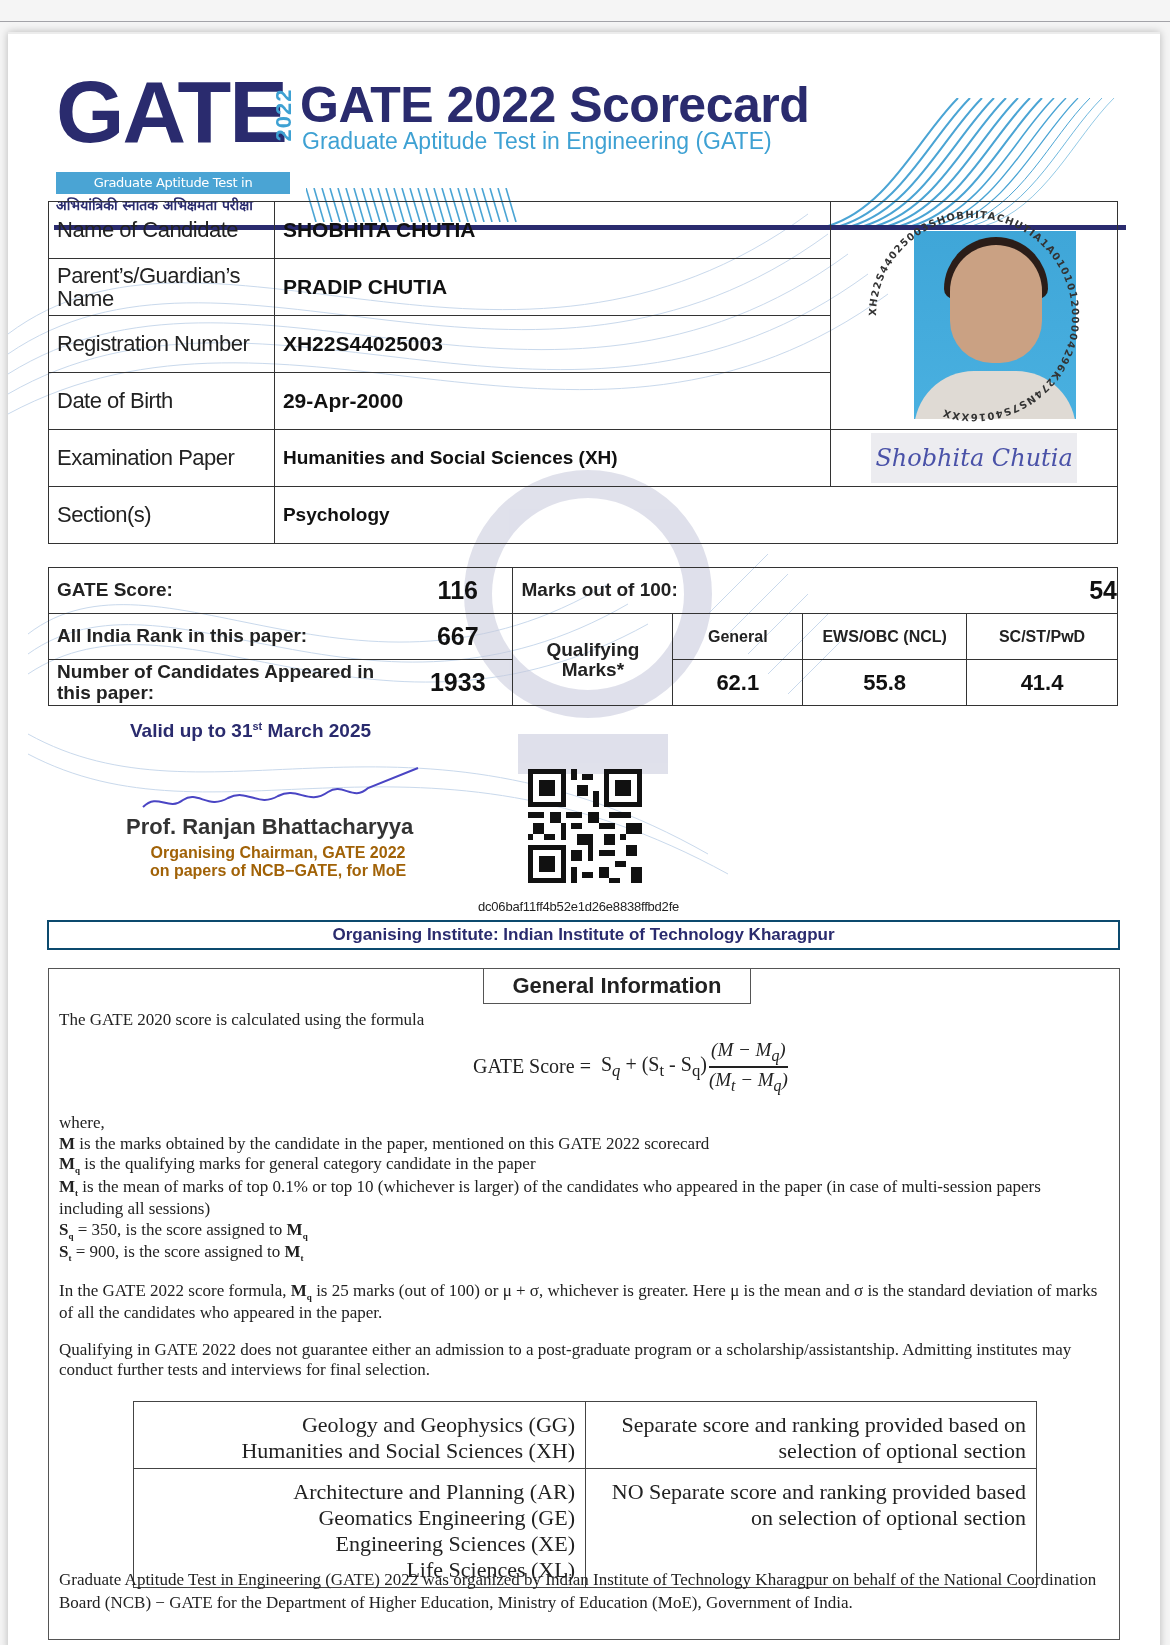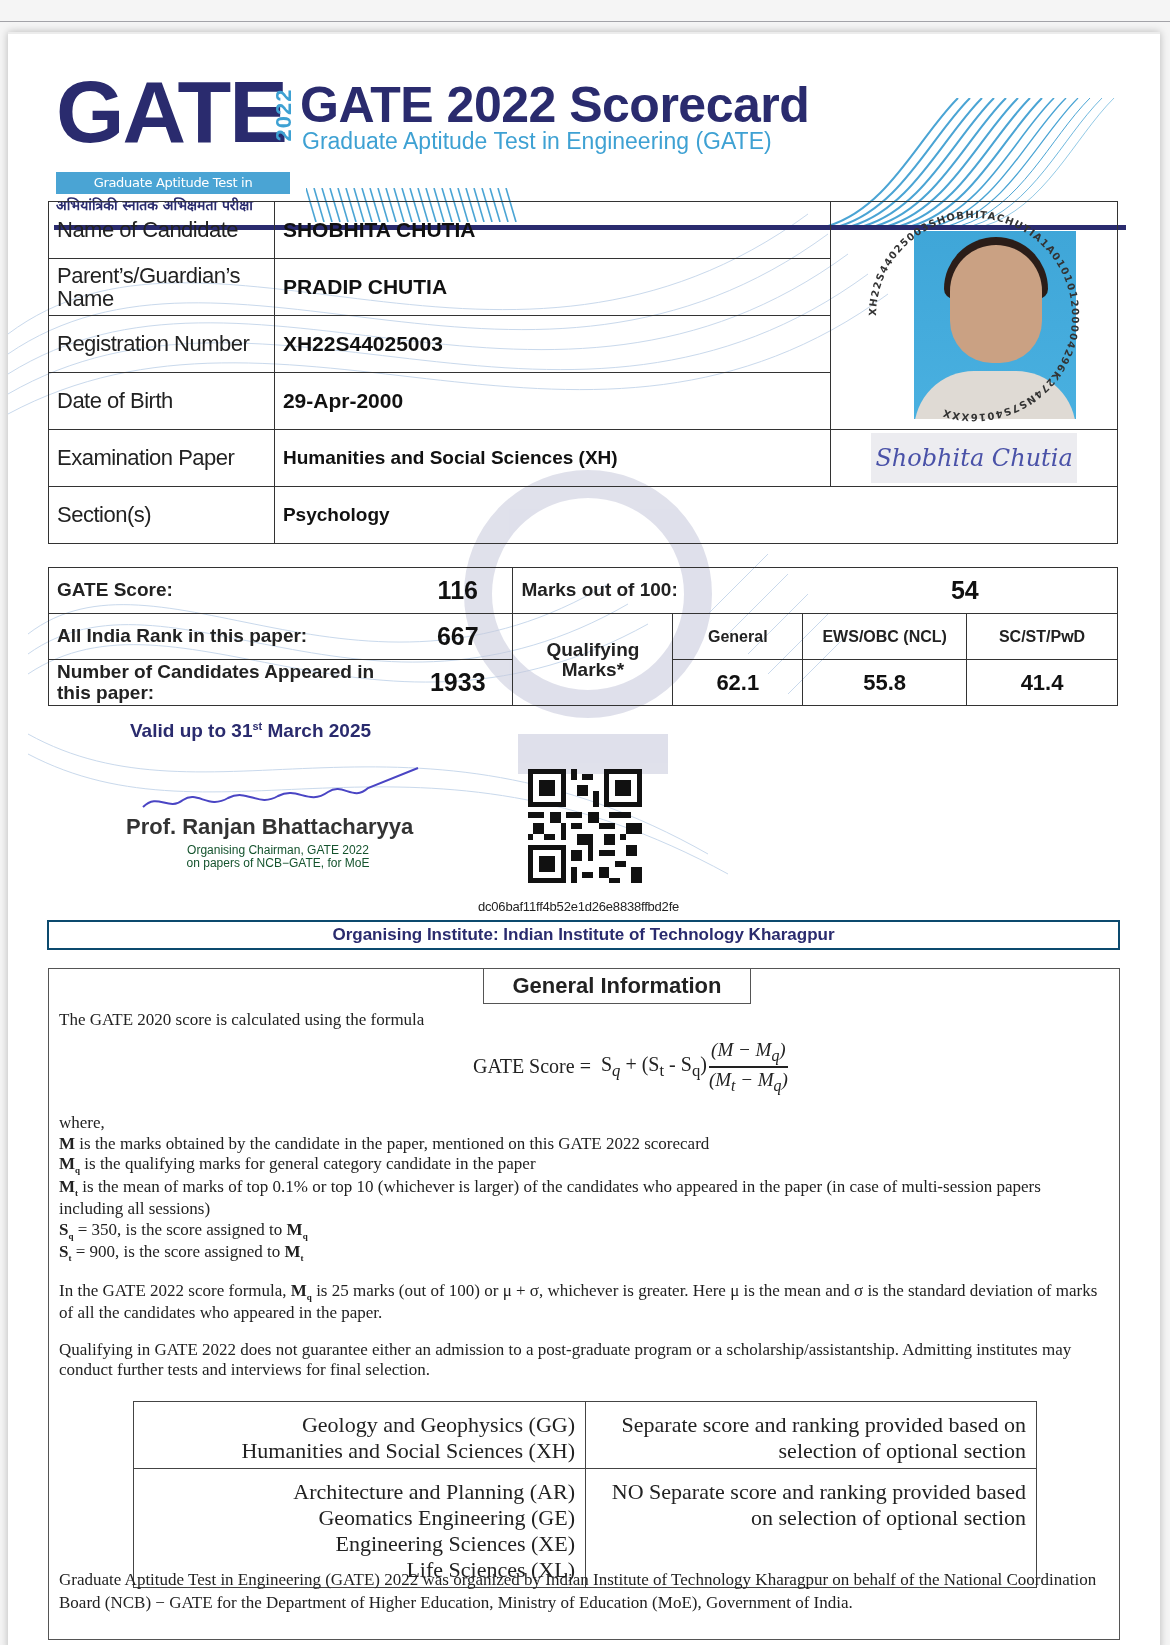--- a/index.html
+++ b/index.html
@@ -47,21 +47,21 @@
   .score .sval { font-size: 25px; font-weight: 700; text-align: center; color: #111; }
   .score .qlbl { font-size: 19px; font-weight: 700; text-align: center; color: #222; line-height: 1.05; }
   .score .qh { font-size: 16px; font-weight: 700; text-align: center; color: #222; }
   .score .qv { font-size: 22px; font-weight: 700; text-align: center; color: #111; }
 
   
   .valid { position: absolute; left: 122px; top: 686px; font-size: 19px; font-weight: 700; color: #2a2b6e; }
   .valid sup { font-size: 11px; }
   .chair-sig { position: absolute; left: 130px; top: 728px; width: 290px; height: 60px; }
   .chair-name { position: absolute; left: 118px; top: 780px; font-size: 22px; font-weight: 700; color: #333; }
-  .chair-role { position: absolute; left: 120px; top: 810px; width: 300px; text-align: center; font-size: 12px; font-weight: 400; color: #14532d; line-height: 1.1; }
+  .chair-role { position: absolute; left: 120px; top: 810px; width: 300px; text-align: center; font-size: 16px; font-weight: 700; color: #a16207; line-height: 1.1; }
   .qr { position: absolute; left: 520px; top: 735px; width: 114px; height: 114px; }
   .qr-hash { position: absolute; left: 470px; top: 865px; font-size: 13px; color: #222; letter-spacing: -0.2px; }
   .note { position: absolute; left: 748px; top: 790px; width: 362px; font-size: 14px; font-style: italic; font-weight: 700; color: #222; line-height: 1.1; text-align: justify; letter-spacing: -0.3px; }
 
   .org-box { position: absolute; left: 39px; top: 886px; width: 1073px; height: 30px; border: 2px solid #0c4a6e; text-align: center; font-size: 17px; font-weight: 700; color: #2a2b6e; line-height: 26px; }
 
   
   .gen { position: absolute; left: 40px; top: 934px; width: 1072px; height: 672px; border: 1.5px solid #555; font-family: "Liberation Serif", serif; font-size: 17px; color: #222; }
   .gen-title { position: absolute; left: 434px; top: -1px; width: 268px; height: 36px; border: 1.5px solid #555; border-top: none; font-family: "Liberation Sans", sans-serif; font-weight: 700; font-size: 22px; text-align: center; line-height: 36px; color: #222; }
   .gen p { position: absolute; left: 10px; line-height: 1.25; }
@@ -221,21 +221,21 @@
         <col style="width:160px">
         <col style="width:130px">
         <col style="width:164px">
         <col style="width:151px">
       </colgroup>
     <tbody>
         <tr>
       <td class="slbl" style="border-right:none">GATE Score:</td>
       <td class="sval" style="border-left:none">116</td>
       <td class="slbl" colspan="2" style="border-right:none">Marks out of 100:</td>
-      <td class="sval" colspan="2" style="border-left:none;text-align:center;padding-left:10px">54</td>
+      <td class="sval" colspan="2" style="border-left:none;text-align:right;padding-left:10px">54</td>
     </tr>
     <tr>
       <td class="slbl" style="border-right:none">All India Rank in this paper:</td>
       <td class="sval" style="border-left:none">667</td>
       <td class="qlbl" rowspan="2">Qualifying Marks*</td>
       <td class="qh">General</td>
       <td class="qh">EWS/OBC (NCL)</td>
       <td class="qh">SC/ST/PwD</td>
     </tr>
     <tr>

